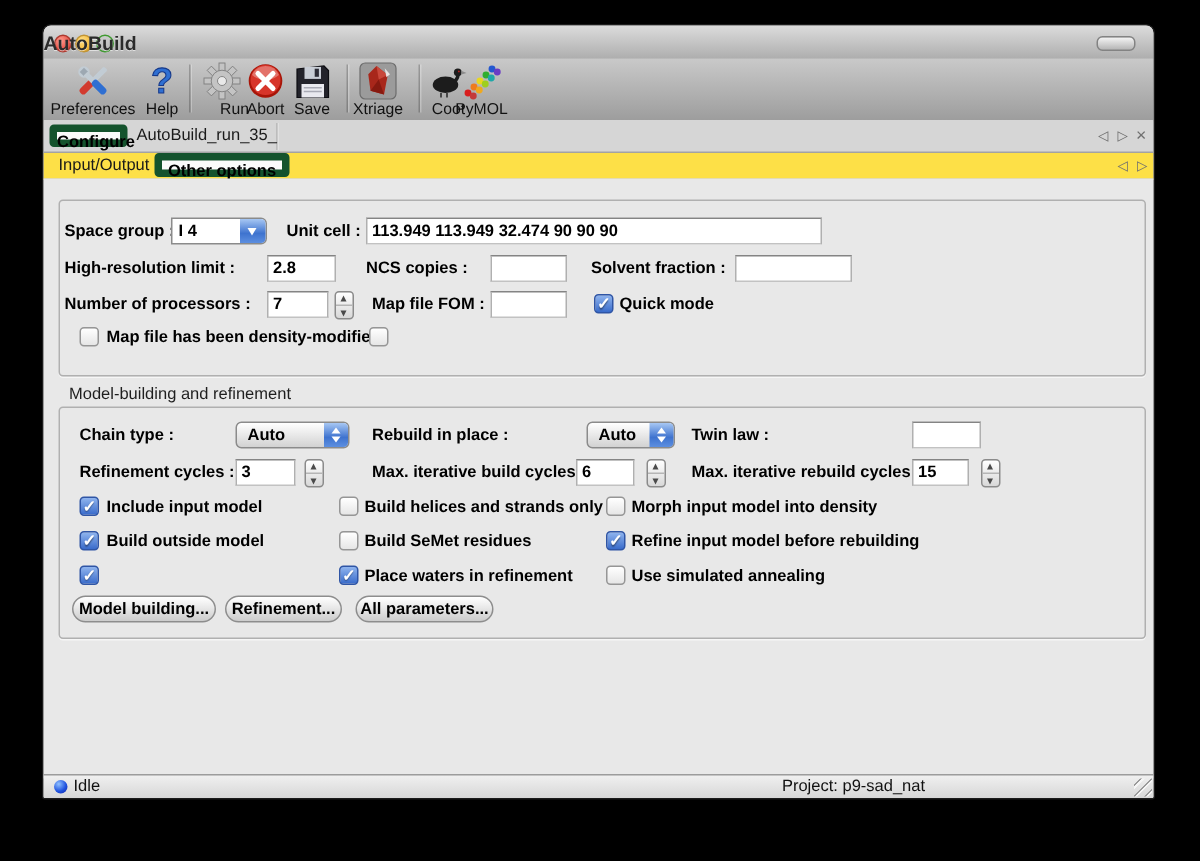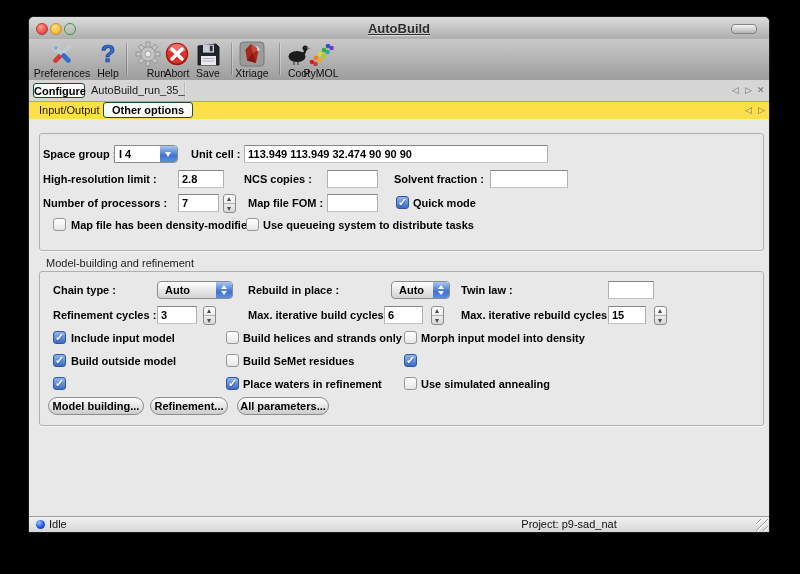--- a/index.html
+++ b/index.html
@@ -4,35 +4,35 @@
 <style>
   html,body{margin:0;padding:0;}
   .stage{position:relative;width:800px;height:574px;background:#000;font-family:"Liberation Sans",sans-serif;overflow:hidden;}
   .window{position:absolute;left:28px;top:16px;width:742px;height:517px;background:#e8e8e8;
           border:1px solid #1c1c1c;border-radius:6px 6px 2px 2px;overflow:hidden;box-sizing:border-box;
           box-shadow:0 8px 24px rgba(0,0,0,.75);}
   
   .titlebar{position:absolute;left:0;top:0;width:100%;height:22px;
             background:linear-gradient(#dcdcdc,#aeaeae);border-bottom:1px solid #8a8a8a;}
   .tl{position:absolute;top:6px;width:12px;height:12px;border-radius:50%;box-sizing:border-box;}
-  .title{position:absolute;left:0;top:4px;width:100%;text-align:center;font-size:13px;font-weight:bold;
-         color:#2b2b2b;text-shadow:0 1px 0 rgba(255,255,255,.55);text-decoration:underline;}
+  .title{position:absolute;left:0;top:4px;width:100%;font-size:13px;font-weight:bold;
+         color:#2b2b2b;text-shadow:0 1px 0 rgba(255,255,255,.55);}
   .pill{position:absolute;right:12px;top:7px;width:24px;height:8px;border-radius:4px;border:1px solid #838383;
         background:linear-gradient(#f4f4f4,#b5b5b5);}
   
   .toolbar{position:absolute;left:0;top:22px;width:100%;height:41px;
            background:linear-gradient(#c9c9c9,#9d9d9d);border-bottom:1px solid #757575;}
   .titem{position:absolute;top:1px;height:39px;text-align:center;cursor:default;}
   .titem .ic{display:block;margin:1px auto 0 auto;width:26px;height:26px;}
   .titem .tlabel{display:block;font-size:10.5px;color:#111;margin-top:0px;white-space:nowrap;}
   .tsep{position:absolute;top:4px;width:1px;height:32px;background:rgba(0,0,0,.22);box-shadow:1px 0 0 rgba(255,255,255,.28);}
   
   .tabrow1{position:absolute;left:0;top:63px;width:100%;height:21px;background:#d6d6d6;border-bottom:1px solid #a3a3a3;}
   .tabrow2{position:absolute;left:0;top:85px;width:100%;height:17px;background:#fde047;border-bottom:1px solid #bdbdbd;}
-  .tabactive{position:absolute;background:#fbfbfb;border:1px solid #14532d;border-radius:3px;box-sizing:border-box;
+  .tabactive{position:absolute;background:#fbfbfb;border:5px solid #14532d;border-radius:3px;box-sizing:border-box;
              font-size:11px;font-weight:bold;color:#000;text-align:center;}
   .tabplain{position:absolute;font-size:11px;color:#1a1a1a;white-space:nowrap;}
   .navglyph{position:absolute;font-size:9px;color:#6f6f6f;}
   
   .content{position:absolute;left:0;top:102px;width:100%;height:400px;background:#e8e8e8;}
   .groupbox{position:absolute;border:1px solid #b0b0b0;border-radius:3px;box-shadow:0 1px 0 rgba(255,255,255,.6);}
   .gtitle{position:absolute;font-size:11px;color:#1e1e1e;white-space:nowrap;}
   .flabel{position:absolute;font-size:11px;font-weight:bold;color:#000;white-space:nowrap;height:14px;line-height:14px;}
   .tinput{position:absolute;height:18px;box-sizing:border-box;border:1px solid;border-color:#848484 #b0b0b0 #c2c2c2;
           background:#fff;font-family:"Liberation Sans",sans-serif;font-size:11px;font-weight:bold;color:#000;padding:0 3px;outline:none;}
@@ -242,21 +242,20 @@
       <div class="flabel" style="left:219px;top:77px;">Map file FOM :</div>
       <input class="tinput" style="left: 298px; top: 75px; width: 51px;" value="">
       <div class="cb checked" style="left:367px;top:77px;">
           <span class="mark">✓</span>
         </div>
       <div class="cblabel" style="left:384px;top:77px;">Quick mode</div>
 
       <div class="cb" style="left:24px;top:99px;"></div>
       <div class="cblabel" style="left:42px;top:99px;">Map file has been density-modified</div>
       <div class="cb" style="left:217px;top:99px;"></div>
-      <div class="cblabel" style="left:234px;top:99px;">Use queueing system to distribute tasks</div>
 
       <div class="gtitle" style="left:17px;top:138px;">Model-building and refinement</div>
       <div class="groupbox" style="left:10px;top:152px;width:723px;height:153px;"></div>
 
       <div class="flabel" style="left:24px;top:164px;">Chain type :</div>
       <div class="popup" style="left:128px;top:162px;width:76px;">
         <span class="pval">Auto</span>
         <span class="cap">
             <span class="up"></span>
             <span class="dn"></span>
@@ -306,20 +305,21 @@
 
       <div class="cb checked" style="left:24px;top:235px;">
           <span class="mark">✓</span>
         </div>
       <div class="cblabel" style="left:42px;top:235px;">Build outside model</div>
       <div class="cb" style="left:197px;top:235px;"></div>
       <div class="cblabel" style="left:214px;top:235px;">Build SeMet residues</div>
       <div class="cb checked" style="left:375px;top:235px;">
           <span class="mark">✓</span>
         </div>
+      <div class="cblabel" style="left:392px;top:235px;">Refine input model before rebuilding</div>
 
       <div class="cb checked" style="left:24px;top:258px;">
           <span class="mark">✓</span>
         </div>
       <div class="cb checked" style="left:197px;top:258px;">
           <span class="mark">✓</span>
         </div>
       <div class="cblabel" style="left:214px;top:258px;">Place waters in refinement</div>
       <div class="cb" style="left:375px;top:258px;"></div>
       <div class="cblabel" style="left:392px;top:258px;">Use simulated annealing</div>

